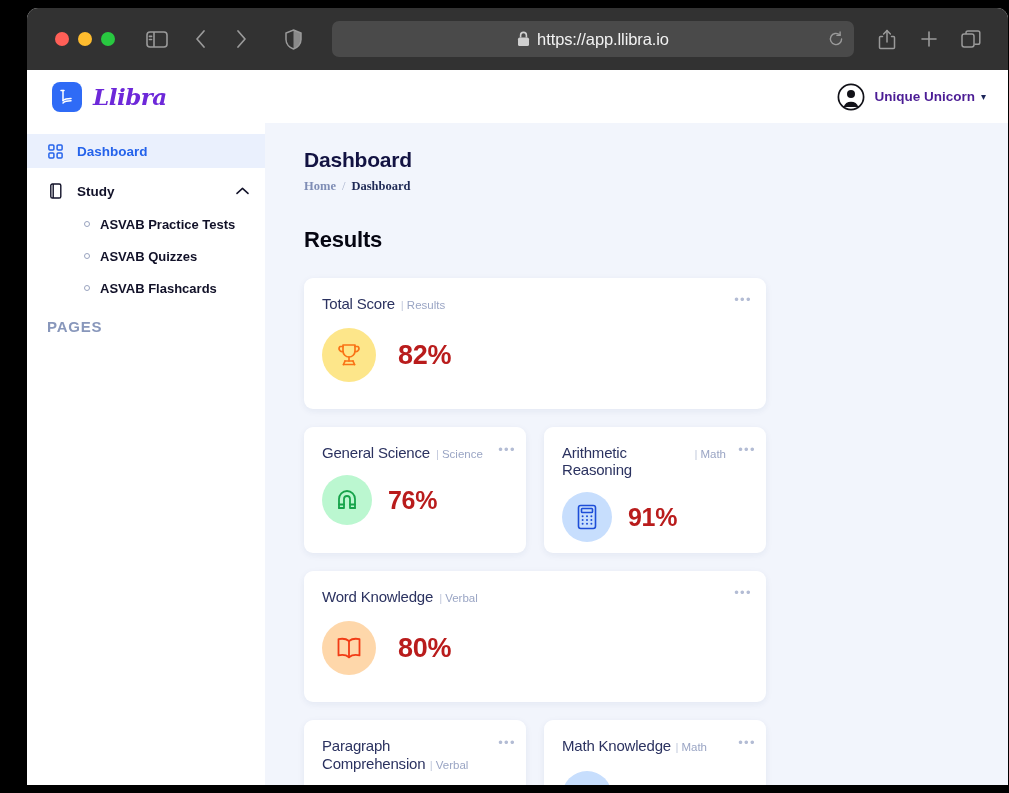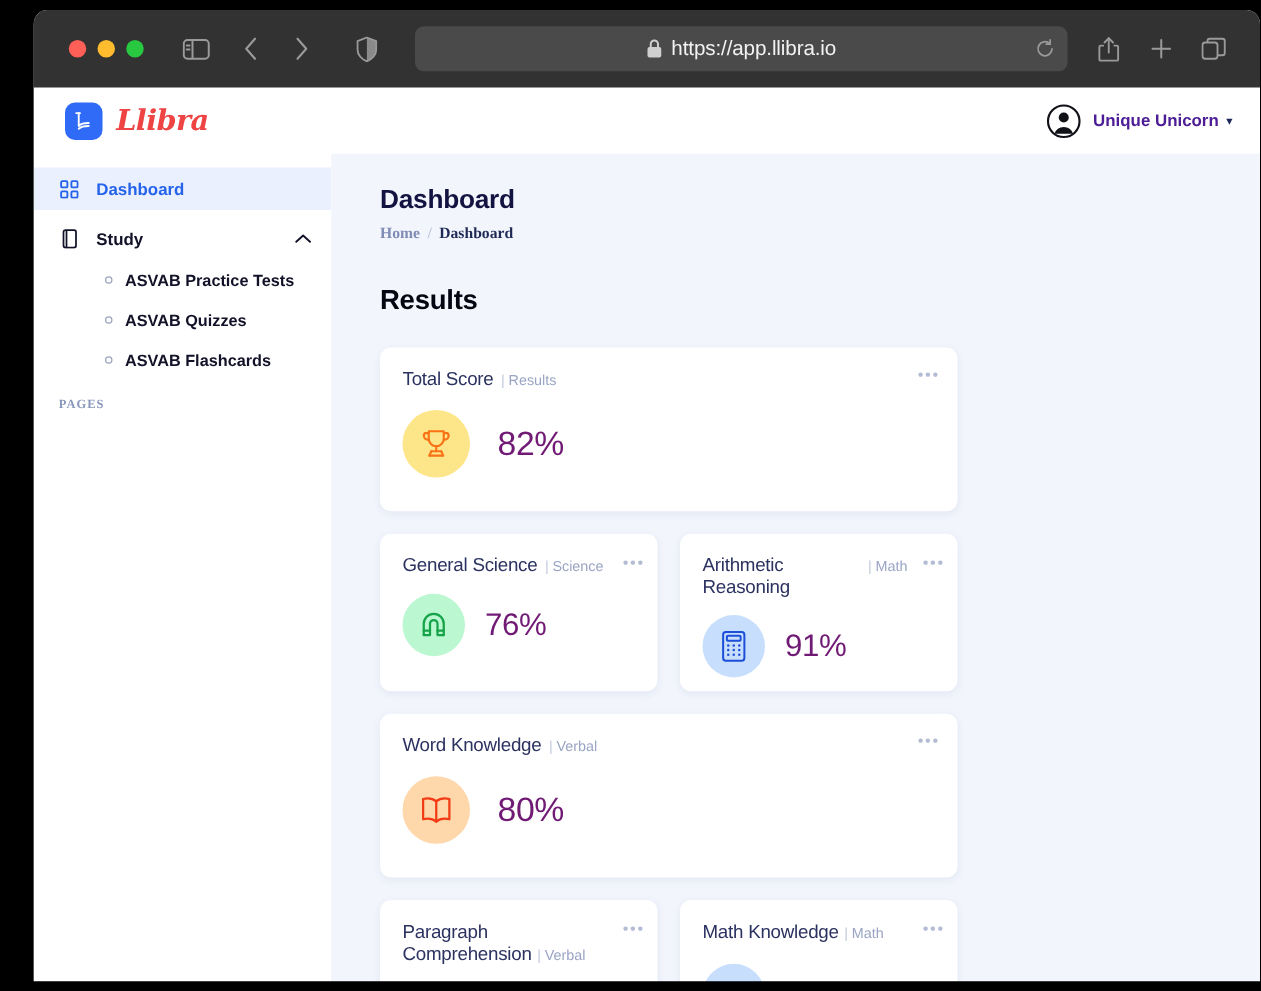--- a/index.html
+++ b/index.html
@@ -103,21 +103,21 @@
     border-radius: 8px;
     background: #2f6bf6;
     display: flex; align-items: center; justify-content: center;
     color: #fff;
   }
   .brand-name {
     font-family: "DejaVu Serif", serif;
     font-style: italic;
     font-weight: 700;
     font-size: 23px;
-    color: #ef4444;
+    color: #6d28d9;
     letter-spacing: -0.5px;
   }
   .user-chip { display: flex; align-items: center; gap: 9px; }
   .avatar { width: 28px; height: 28px; border-radius: 50%; color: #111118; display: flex; }
   .user-name {
     font-size: 13.5px;
     font-weight: 700;
     color: #4c1d95;
   }
   .caret { font-size: 10px; color: #1b2559; margin-left: -3px; }
@@ -164,26 +164,25 @@
     cursor: pointer;
   }
   .dot-ring {
     width: 6px; height: 6px;
     border-radius: 50%;
     border: 1.3px solid #9aa4bf;
     flex: none;
   }
 
   .section-label {
-    font-size: 10px;
+    font-size: 15px;
     font-weight: 700;
     letter-spacing: 0.8px;
     color: #8897bb;
     padding: 14px 0 6px 20px;
-    font-family: Liberation Serif, serif;
   }
 
   
   .main {
     flex: 1;
     background: #f2f5fc;
     padding: 25px 0 0 39px;
     overflow: hidden;
     min-width: 0;
   }
@@ -267,22 +266,22 @@
   .badge {
     width: 54px; height: 54px;
     border-radius: 50%;
     display: flex; align-items: center; justify-content: center;
     flex: none;
   }
   .card.half .badge { width: 50px; height: 50px; }
 
   .score {
     font-size: 27px;
-    font-weight: 400;
-    color: #701a75;
+    font-weight: 700;
+    color: #b91c1c;
     letter-spacing: -0.3px;
   }
   .card.half .score { font-size: 25px; }
 
   .card.cut .card-head { display: block; }
   .card.cut .card-title { display: inline; }
   .card.cut .card-tag { display: inline; }
   .card.cut .badge-peek {
     width: 50px; height: 50px;
     border-radius: 50%;

